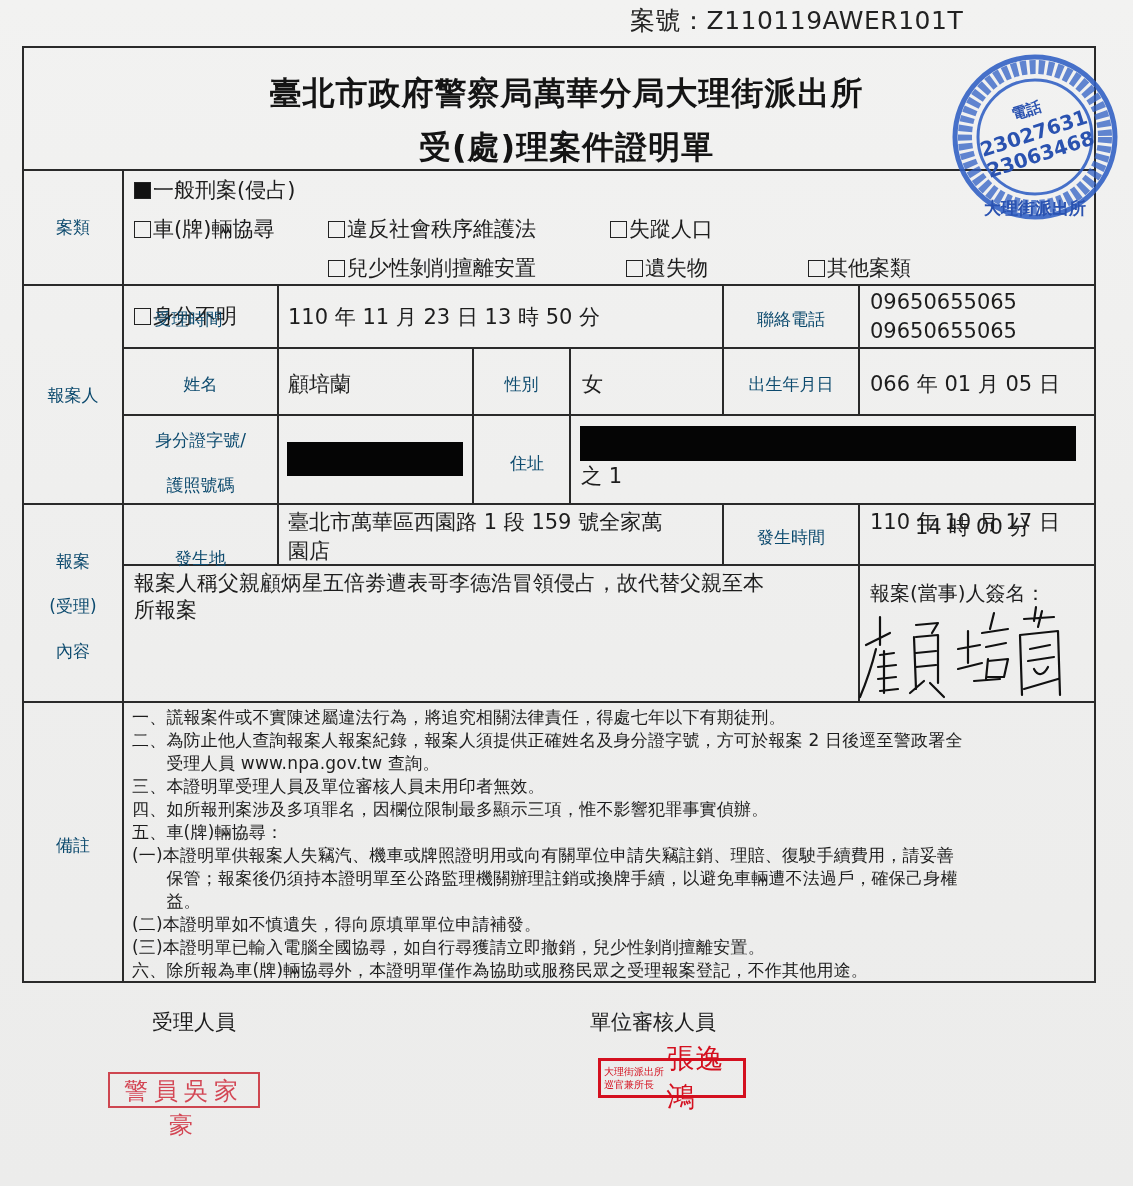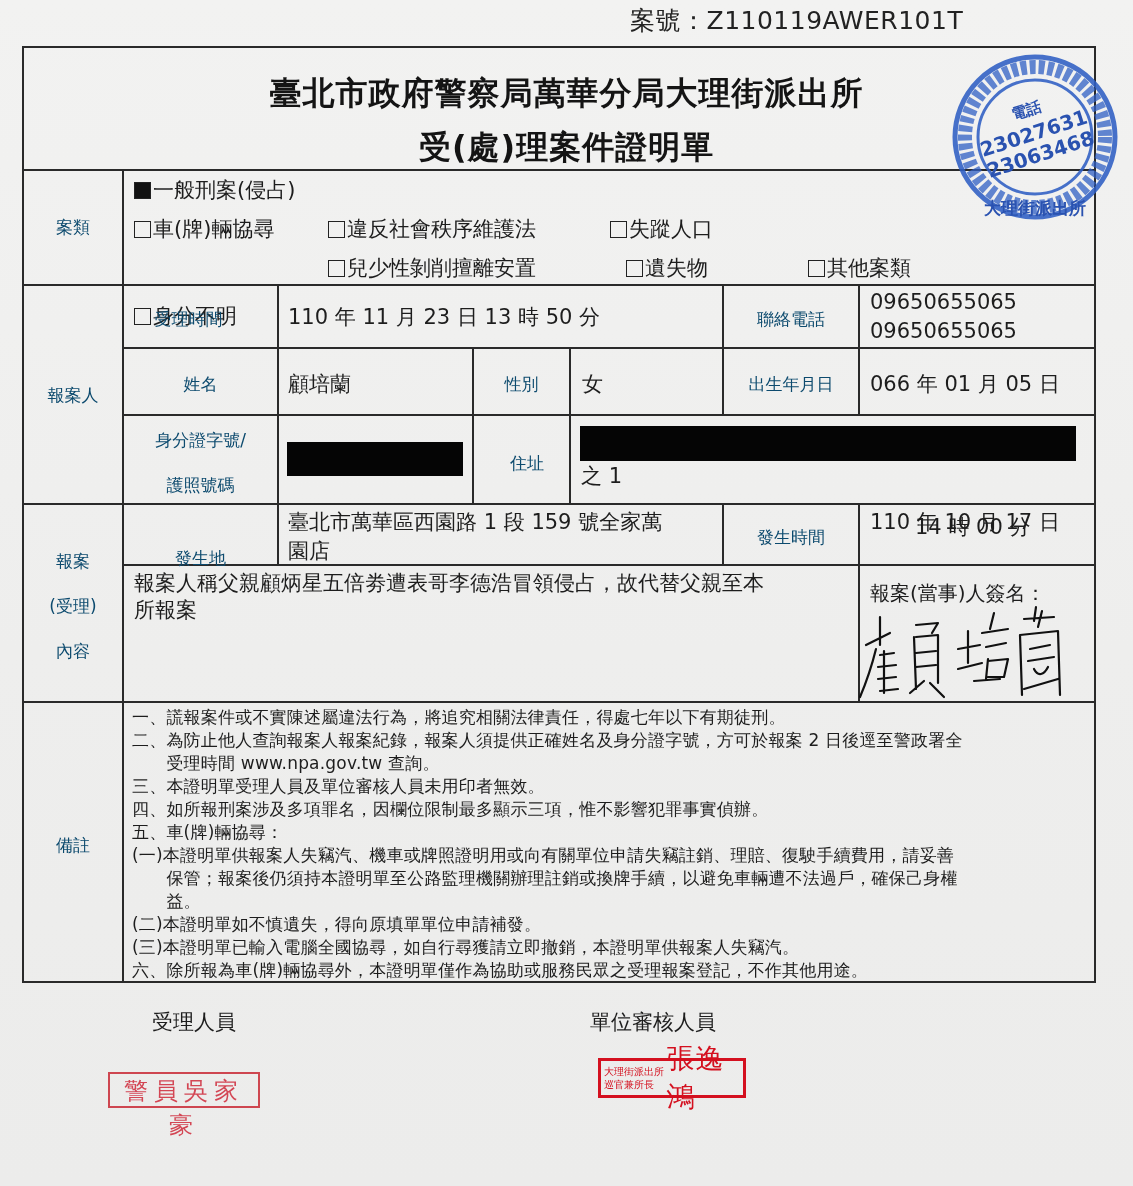--- a/index.html
+++ b/index.html
@@ -166,29 +166,29 @@
     <path d="M22 12 L22 40 M8 40 L32 28 M18 44 C14 60 8 78 2 92 M22 50 L36 48 M26 46 L26 88 M20 62 L38 60 M20 74 L38 72 M22 86 L40 84"></path>
     <path d="M58 20 L80 18 L74 28 M56 32 L58 84 M58 32 L80 30 L80 78 M58 48 L78 46 M58 62 L78 60 M52 88 L66 76 M72 78 L86 92"></path>
     <path d="M110 26 L110 58 M100 44 L122 40 M100 64 L124 58 M136 8 L132 24 M124 28 L150 24 M128 42 L148 38 M130 54 L128 74 M130 56 L150 54 L146 72 L130 72 M116 76 L142 74"></path>
     <path d="M178 2 L176 16 M166 14 L196 12 M184 6 L180 22 M162 30 L164 90 M162 30 L200 26 L202 90 M172 44 L192 40 M170 56 L196 52 M176 64 C180 72 186 70 190 62 M166 84 L200 74"></path>
   </g>
 </svg>
 
 <div class="lbl" style="left:24px;top:834px;width:98px;">備註</div>
 <div class="note" style="left:132px;top:706px;">一、謊報案件或不實陳述屬違法行為，將追究相關法律責任，得處七年以下有期徒刑。</div>
 <div class="note" style="left:132px;top:729px;">二、為防止他人查詢報案人報案紀錄，報案人須提供正確姓名及身分證字號，方可於報案 2 日後逕至警政署全</div>
-<div class="note" style="left:132px;top:752px;">　　受理時間 www.npa.gov.tw 查詢。</div>
+<div class="note" style="left:132px;top:752px;">　　受理人員 www.npa.gov.tw 查詢。</div>
 <div class="note" style="left:132px;top:775px;">三、本證明單受理人員及單位審核人員未用印者無效。</div>
 <div class="note" style="left:132px;top:798px;">四、如所報刑案涉及多項罪名，因欄位限制最多顯示三項，惟不影響犯罪事實偵辦。</div>
 <div class="note" style="left:132px;top:821px;">五、車(牌)輛協尋：</div>
 <div class="note" style="left:132px;top:844px;">(一)本證明單供報案人失竊汽、機車或牌照證明用或向有關單位申請失竊註銷、理賠、復駛手續費用，請妥善</div>
 <div class="note" style="left:132px;top:867px;">　　保管；報案後仍須持本證明單至公路監理機關辦理註銷或換牌手續，以避免車輛遭不法過戶，確保己身權</div>
 <div class="note" style="left:132px;top:890px;">　　益。</div>
 <div class="note" style="left:132px;top:913px;">(二)本證明單如不慎遺失，得向原填單單位申請補發。</div>
-<div class="note" style="left:132px;top:936px;">(三)本證明單已輸入電腦全國協尋，如自行尋獲請立即撤銷，本證明單供報案人失竊汽。</div>
+<div class="note" style="left:132px;top:936px;">(三)本證明單已輸入電腦全國協尋，如自行尋獲請立即撤銷，兒少性剝削擅離安置。</div>
 <div class="note" style="left:132px;top:959px;">六、除所報為車(牌)輛協尋外，本證明單僅作為協助或服務民眾之受理報案登記，不作其他用途。</div>
 
 <div class="t" style="left:152px;top:1008px;">受理人員</div>
 <div class="t" style="left:590px;top:1008px;">單位審核人員</div>
 
 <div class="stamp-red1">警員吳家豪</div>
 
 <div class="stamp-red2">
   <div class="small">
     <div>大理街派出所</div>

